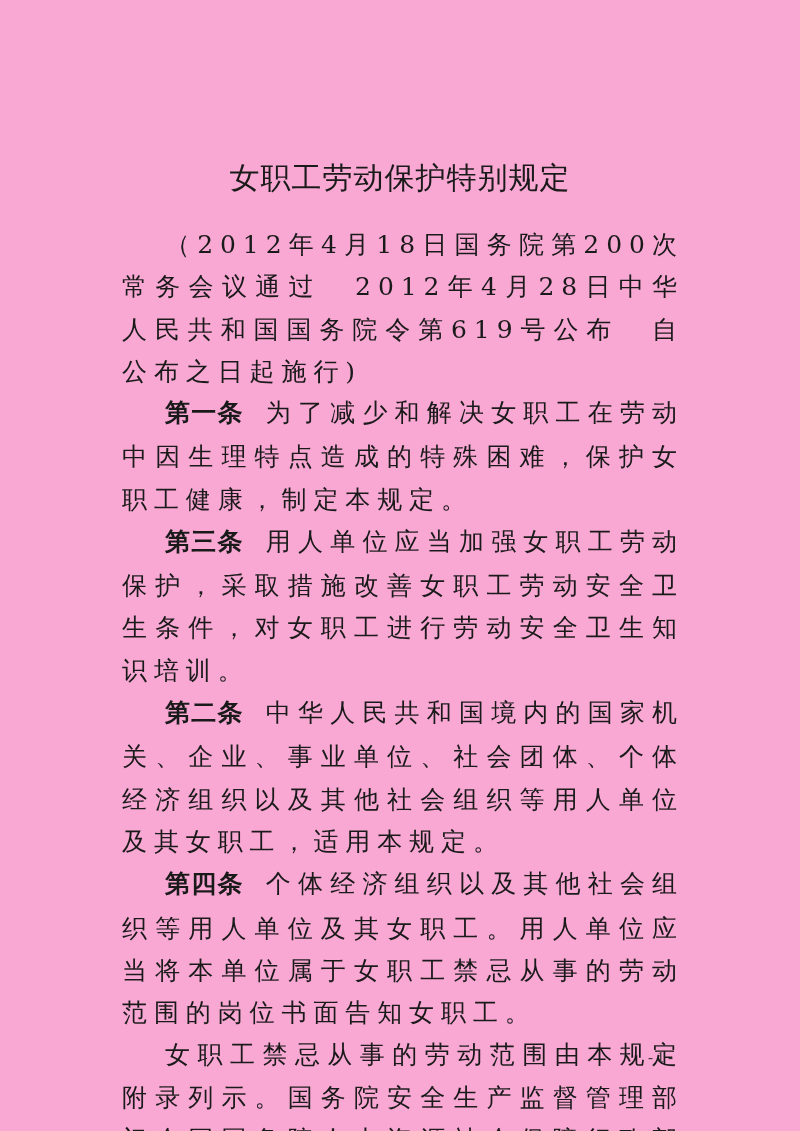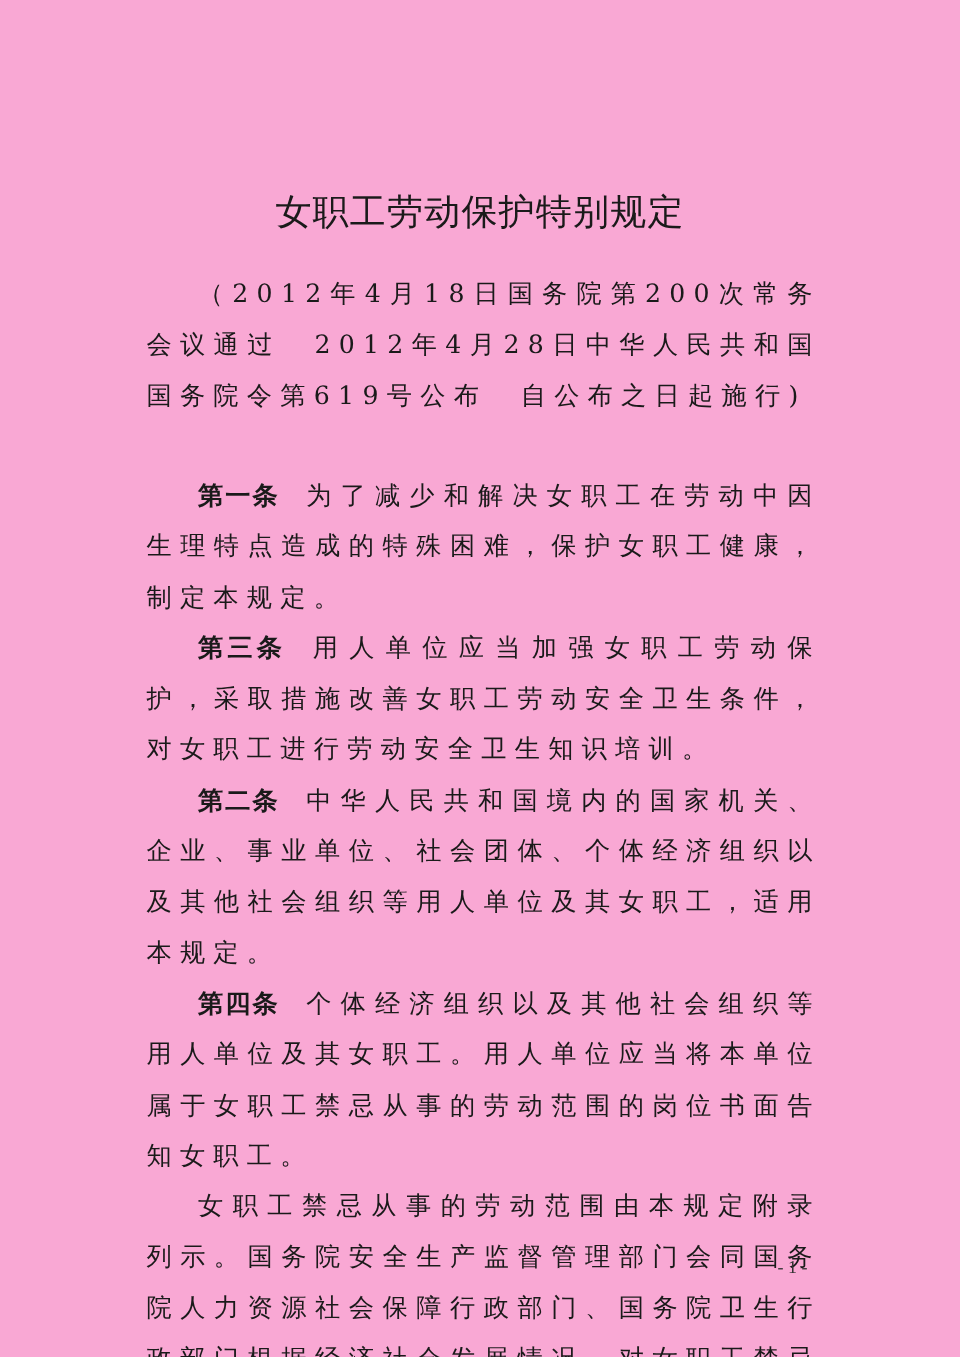--- a/index.html
+++ b/index.html
@@ -31,37 +31,37 @@
     font-size: 30px;
     letter-spacing: 1px;
     line-height: 40px;
     font-weight: normal;
     color: #1a1a1a;
   }
   .body-block {
     position: absolute;
     left: 122px;
     width: 562px;
-    font-size: 21px;
+    font-size: 25px;
     line-height: 42.3px;
     letter-spacing: 6.9px;
     text-align: justify;
   }
   .note {
     top: 224px;
   }
   .articles {
     top: 392px;
   }
   .para {
     margin: 0;
     text-indent: 43px;
   }
   .art-label {
-    font-family: Liberation Serif, serif;
+    font-family: Liberation Mono, monospace;
     font-weight: bold;
     letter-spacing: 1px;
     margin-right: 22px;
   }
   .page-number {
     position: absolute;
     top: 1049px;
     left: 648px;
     font-family: "Liberation Serif", serif;
     font-size: 15px;

